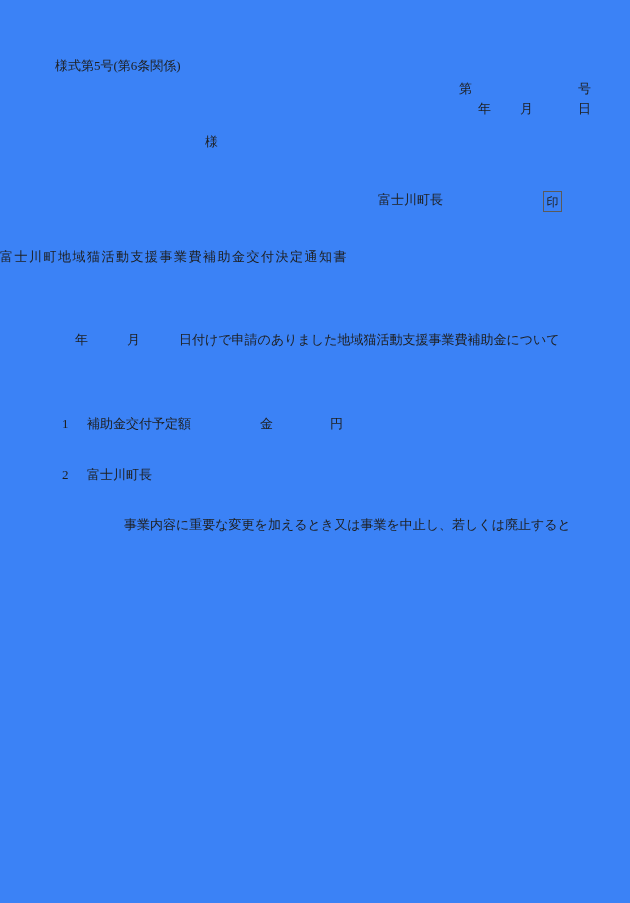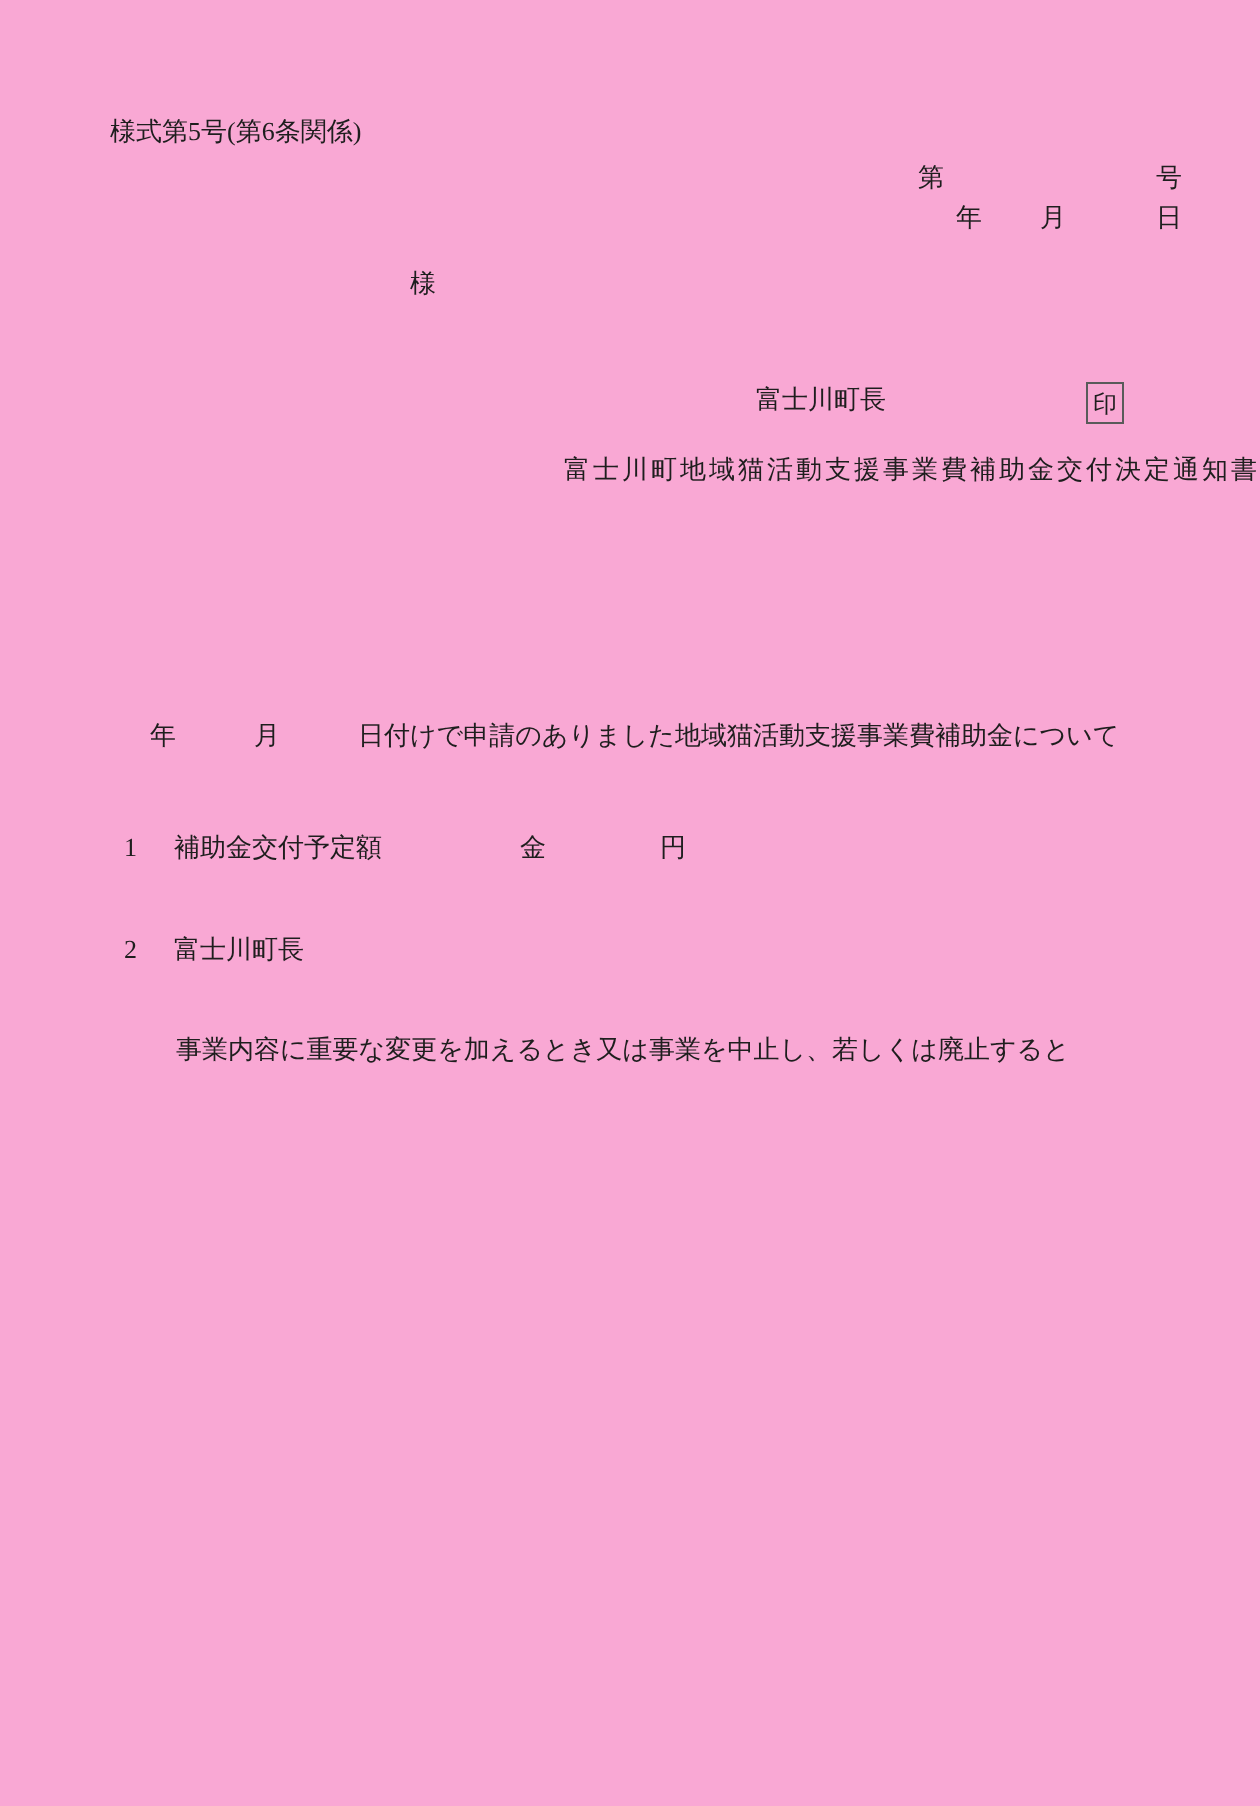--- a/index.html
+++ b/index.html
@@ -5,21 +5,21 @@
   html, body {
     margin: 0;
     padding: 0;
     background: #e8e8e8;
   }
   .page {
     position: relative;
     width: 630px;
     height: 903px;
     margin: 0 auto;
-    background: #f9a8d4;
+    background: #3b82f6;
     color: #1e1e1e;
     font-family: "Liberation Serif", "DejaVu Serif", serif;
     font-size: 13px;
     line-height: 1;
     overflow: hidden;
   }
   .abs { position: absolute; white-space: pre; }
 
   .form-number   { left: 55px;  top: 59px; }
 
@@ -38,39 +38,39 @@
     width: 19px; height: 21px;
     border: 1px solid #5a5a5a;
     display: flex;
     align-items: center;
     justify-content: center;
     font-size: 12px;
     box-sizing: border-box;
   }
 
   .doc-title {
-    left: 0; top: 228px;
+    left: 0; top: 250px;
     width: 100%;
-    text-align: right;
+    text-align: left;
     letter-spacing: 1.5px;
     white-space: pre;
   }
 
   .body-paragraph { left: 62px; top: 304px; width: 505px; }
-  .body-paragraph .line { white-space: pre; line-height: 20px; margin-top: 28px; }
+  .body-paragraph .line { white-space: pre; line-height: 20px; }
 
   .item1-number { left: 62px;  top: 417px; }
   .item1-label  { left: 87px;  top: 417px; text-align: right; }
   .item1-amount-prefix { left: 260px; top: 417px; }
   .item1-amount-suffix { left: 330px; top: 417px; }
 
   .item2-number { left: 62px; top: 468px; }
   .item2-label  { left: 87px; top: 468px; }
   .item2-body   { left: 88px; top: 488px; width: 480px; }
-  .item2-body .line { white-space: pre; line-height: 21px; }
+  .item2-body .line { white-space: pre; line-height: 21px; margin-left: 36px; }
 </style>
 </head>
 <body>
 
 <div class="page">
 
   <div class="abs form-number">様式第5号(第6条関係)</div>
 
   <div class="abs doc-no-prefix">第</div>
   <div class="abs doc-no-suffix">号</div>

